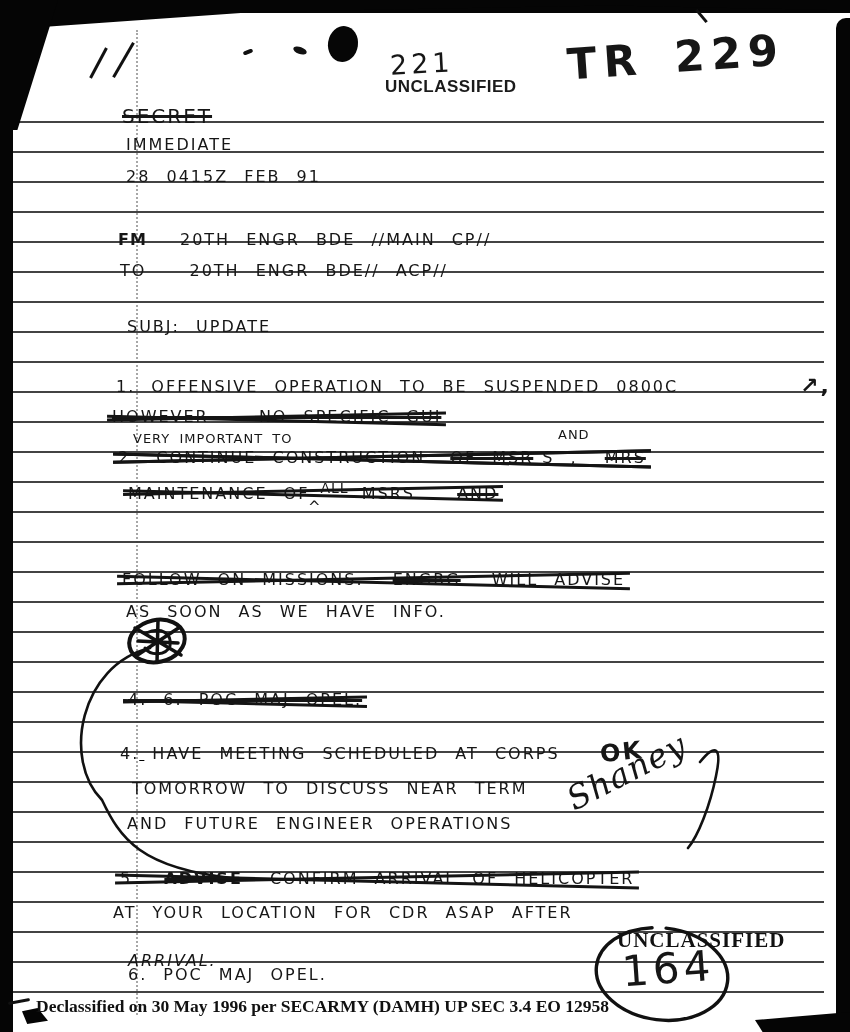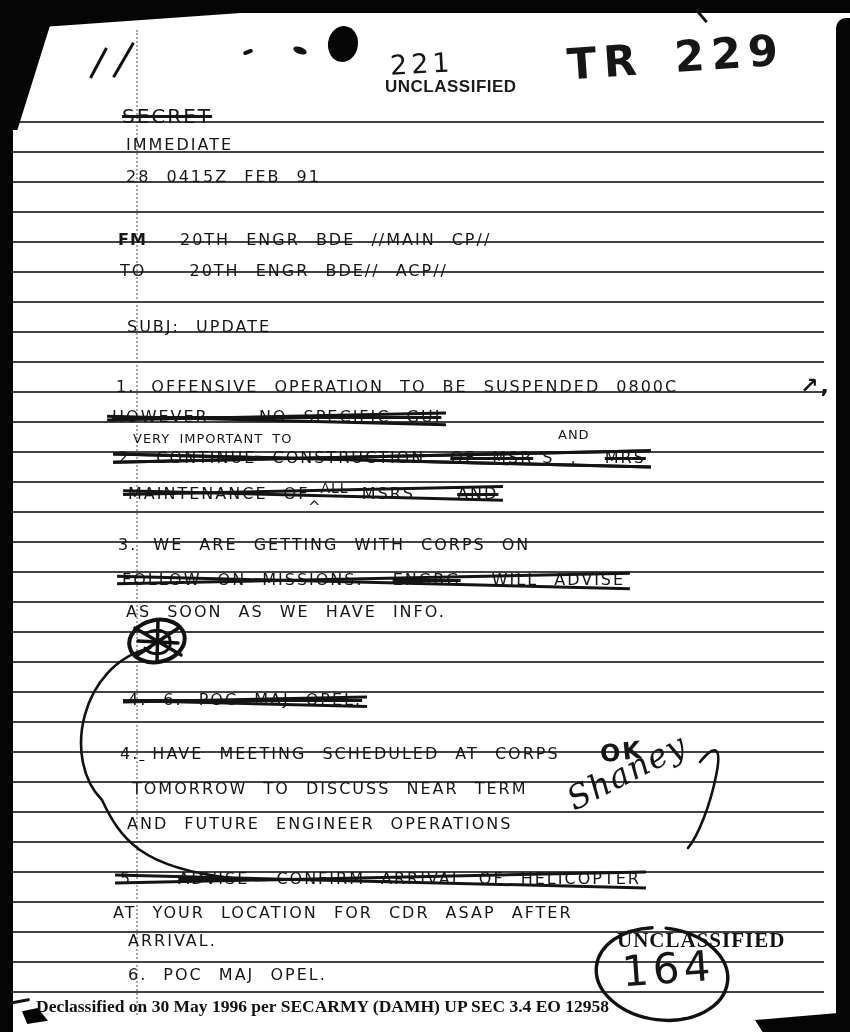--- a/index.html
+++ b/index.html
@@ -123,21 +123,20 @@
     <span class="hand heavy struck" style="position:static;margin-left:22px;">MRS</span>
   </div>
   <div class="row" style="left:128px;top:481px;">
     <span class="hand" style="position:static;">MAINTENANCE OF</span>
     <span class="hand" style="position:static;margin-left:6px;font-size:14px;vertical-align:6px;letter-spacing:1px;">ALL</span>
     <span class="hand" style="position:static;margin-left:8px;">MSRS.</span>
     <span class="hand heavy struck" style="position:static;margin-left:30px;">AND</span>
   </div>
   <div class="hand" style="left:308px;top:500px;font-size:15px;">^</div>
 
-  <div class="hand" style="left:118px;top:537px;">3.  WE  ARE  GETTING  WITH  CORPS  ON</div>
   <div class="row" style="left:122px;top:570px;">
     <span class="hand" style="position:static;">FOLLOW  ON  MISSIONS.</span>
     <span class="hand heavy struck" style="position:static;margin-left:24px;text-align:right;">ENGRG</span>
     <span class="hand" style="position:static;margin-left:26px;">WILL  ADVISE</span>
   </div>
   <div class="hand" style="left:126px;top:604px;">AS SOON AS  WE  HAVE  INFO.</div>
 
   <svg class="overlay" width="850" height="1032" viewBox="0 0 850 1032">
     <g stroke="#111" fill="none" stroke-linecap="round">
       <ellipse cx="157" cy="641" rx="28" ry="21" stroke-width="4" transform="rotate(-12 157 641)"></ellipse>
@@ -159,25 +158,25 @@
     <span class="hand" style="position:static;">4.</span>
     <span class="hand" style="position:static;margin-left:8px;">HAVE MEETING SCHEDULED AT  CORPS</span>
   </div>
   <div class="hand" style="left:600px;top:740px;font-size:24px;font-weight:bold;transform:rotate(-6deg);">OK</div>
   <div class="hand" style="left:132px;top:781px;">TOMORROW TO DISCUSS NEAR TERM</div>
   <div class="hand" style="left:127px;top:816px;">AND FUTURE ENGINEER OPERATIONS</div>
   <div class="sig">Shaney</div>
 
   <div class="row" style="left:120px;top:869px;">
     <span class="hand" style="position:static;">5.</span>
-    <span class="hand heavy struck" style="position:static;margin-left:34px;">ADVISE</span>
+    <span class="hand heavy struck" style="position:static;margin-left:20px;font-weight:bold;">ADVISE</span>
     <span class="hand" style="position:static;margin-left:22px;">CONFIRM  ARRIVAL  OF  HELICOPTER</span>
   </div>
   <div class="hand" style="left:113px;top:905px;">AT  YOUR  LOCATION  FOR  CDR  ASAP  AFTER</div>
-  <div class="hand" style="left:128px;top:933px;">ARRIVAL.</div>
+  <div class="hand" style="left:128px;top:953px;font-style:italic;">ARRIVAL.</div>
 
   <div class="typed-serif" style="left:617px;top:928px;font-size:21px;letter-spacing:1px;">UNCLASSIFIED</div>
   <div class="hand" style="left:128px;top:967px;">6.  POC  MAJ OPEL.</div>
   <div class="hand" style="left:622px;top:948px;font-size:42px;letter-spacing:4px;transform:rotate(-4deg);">164</div>
   <div class="typed-serif" style="left:36px;top:996px;font-size:17.5px;">Declassified on 30 May 1996 per SECARMY (DAMH) UP SEC 3.4 EO 12958</div>
   <div class="stray" style="left:8px;top:1000px;width:22px;height:3px;border-radius:2px;transform:rotate(-10deg);"></div>
 
 </div>
 
 </body></html>

